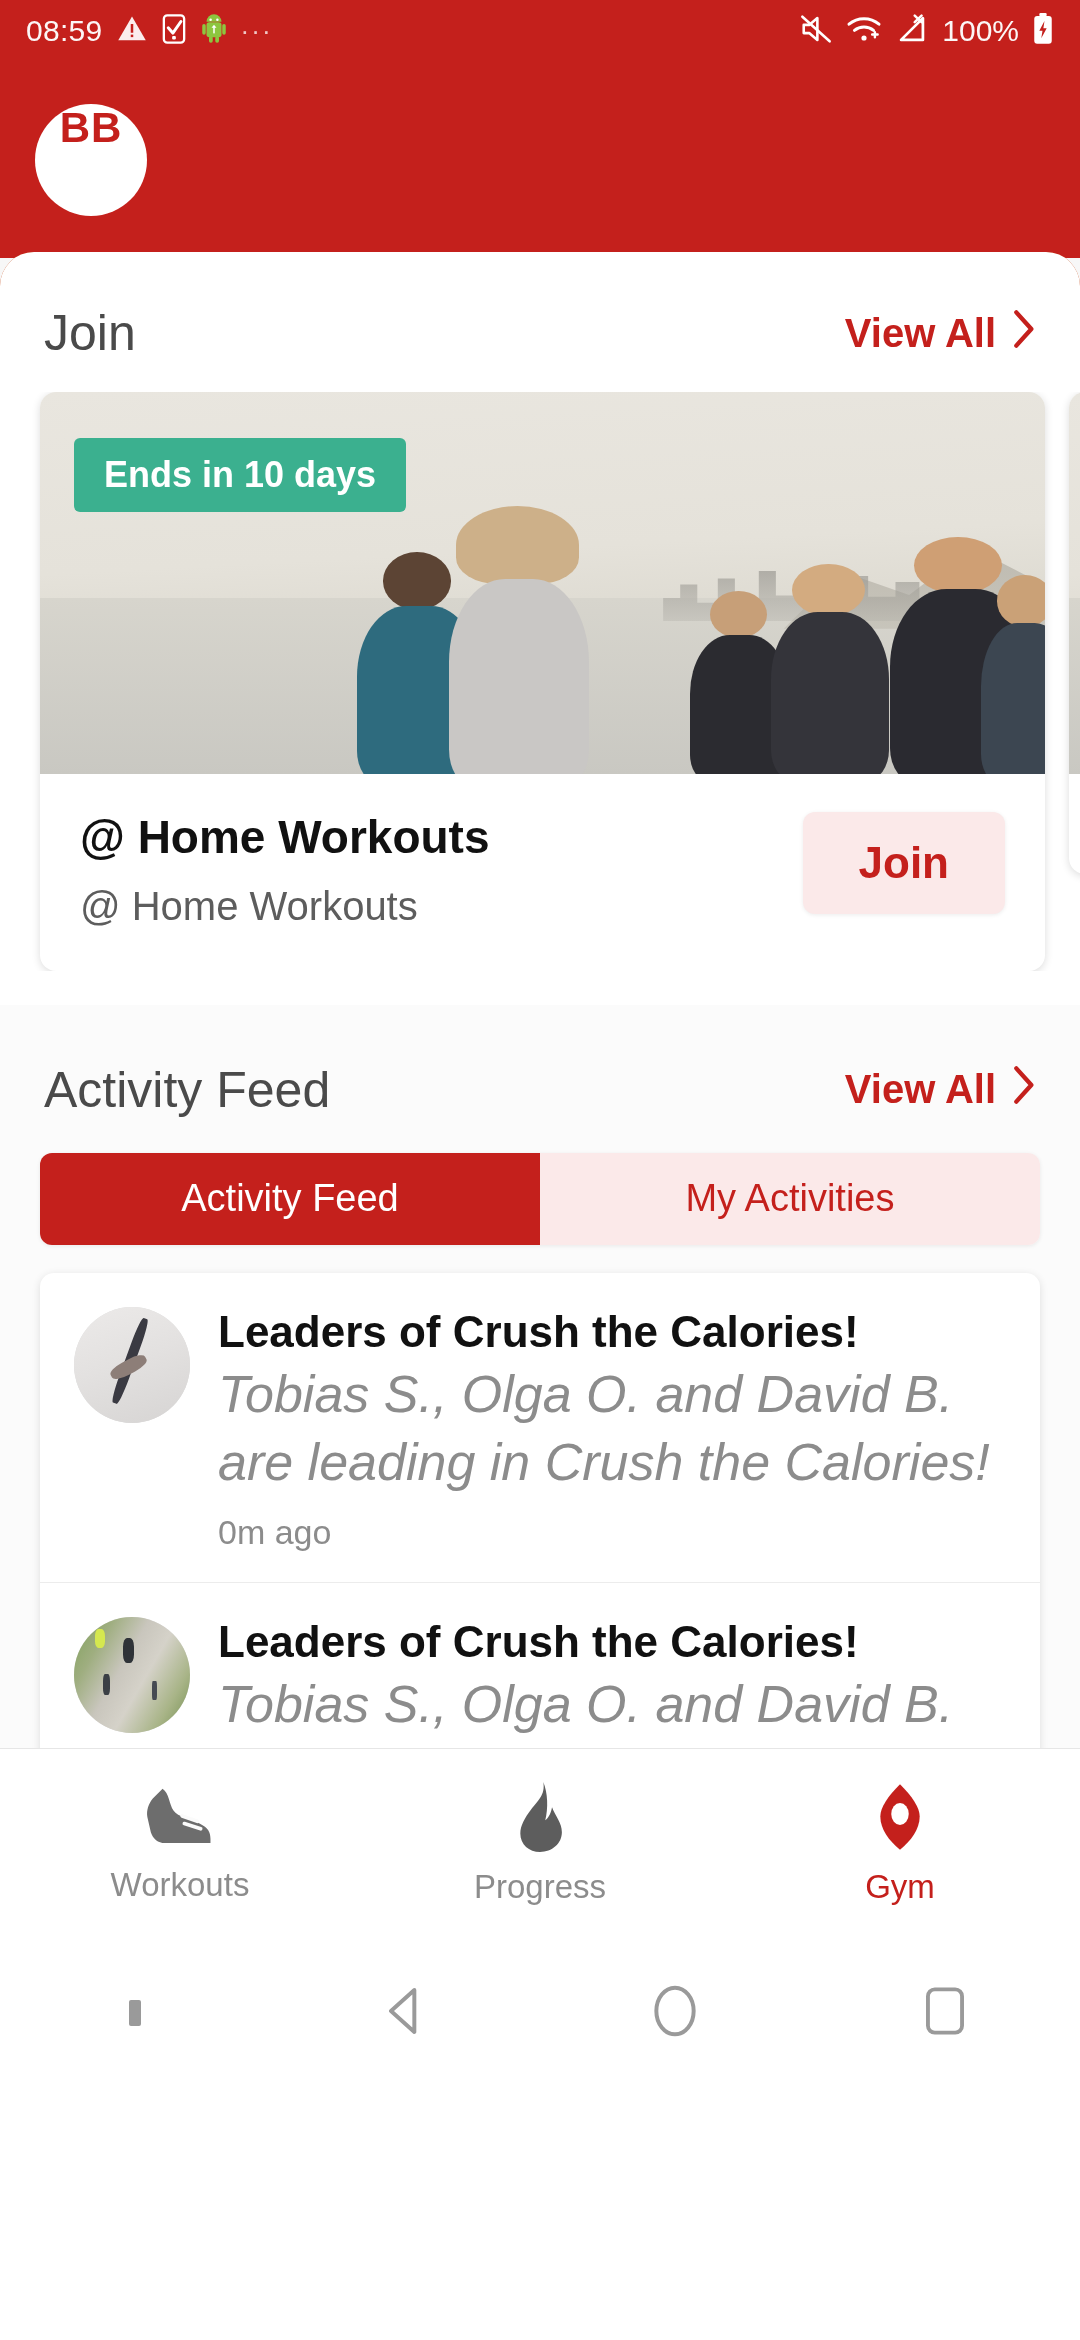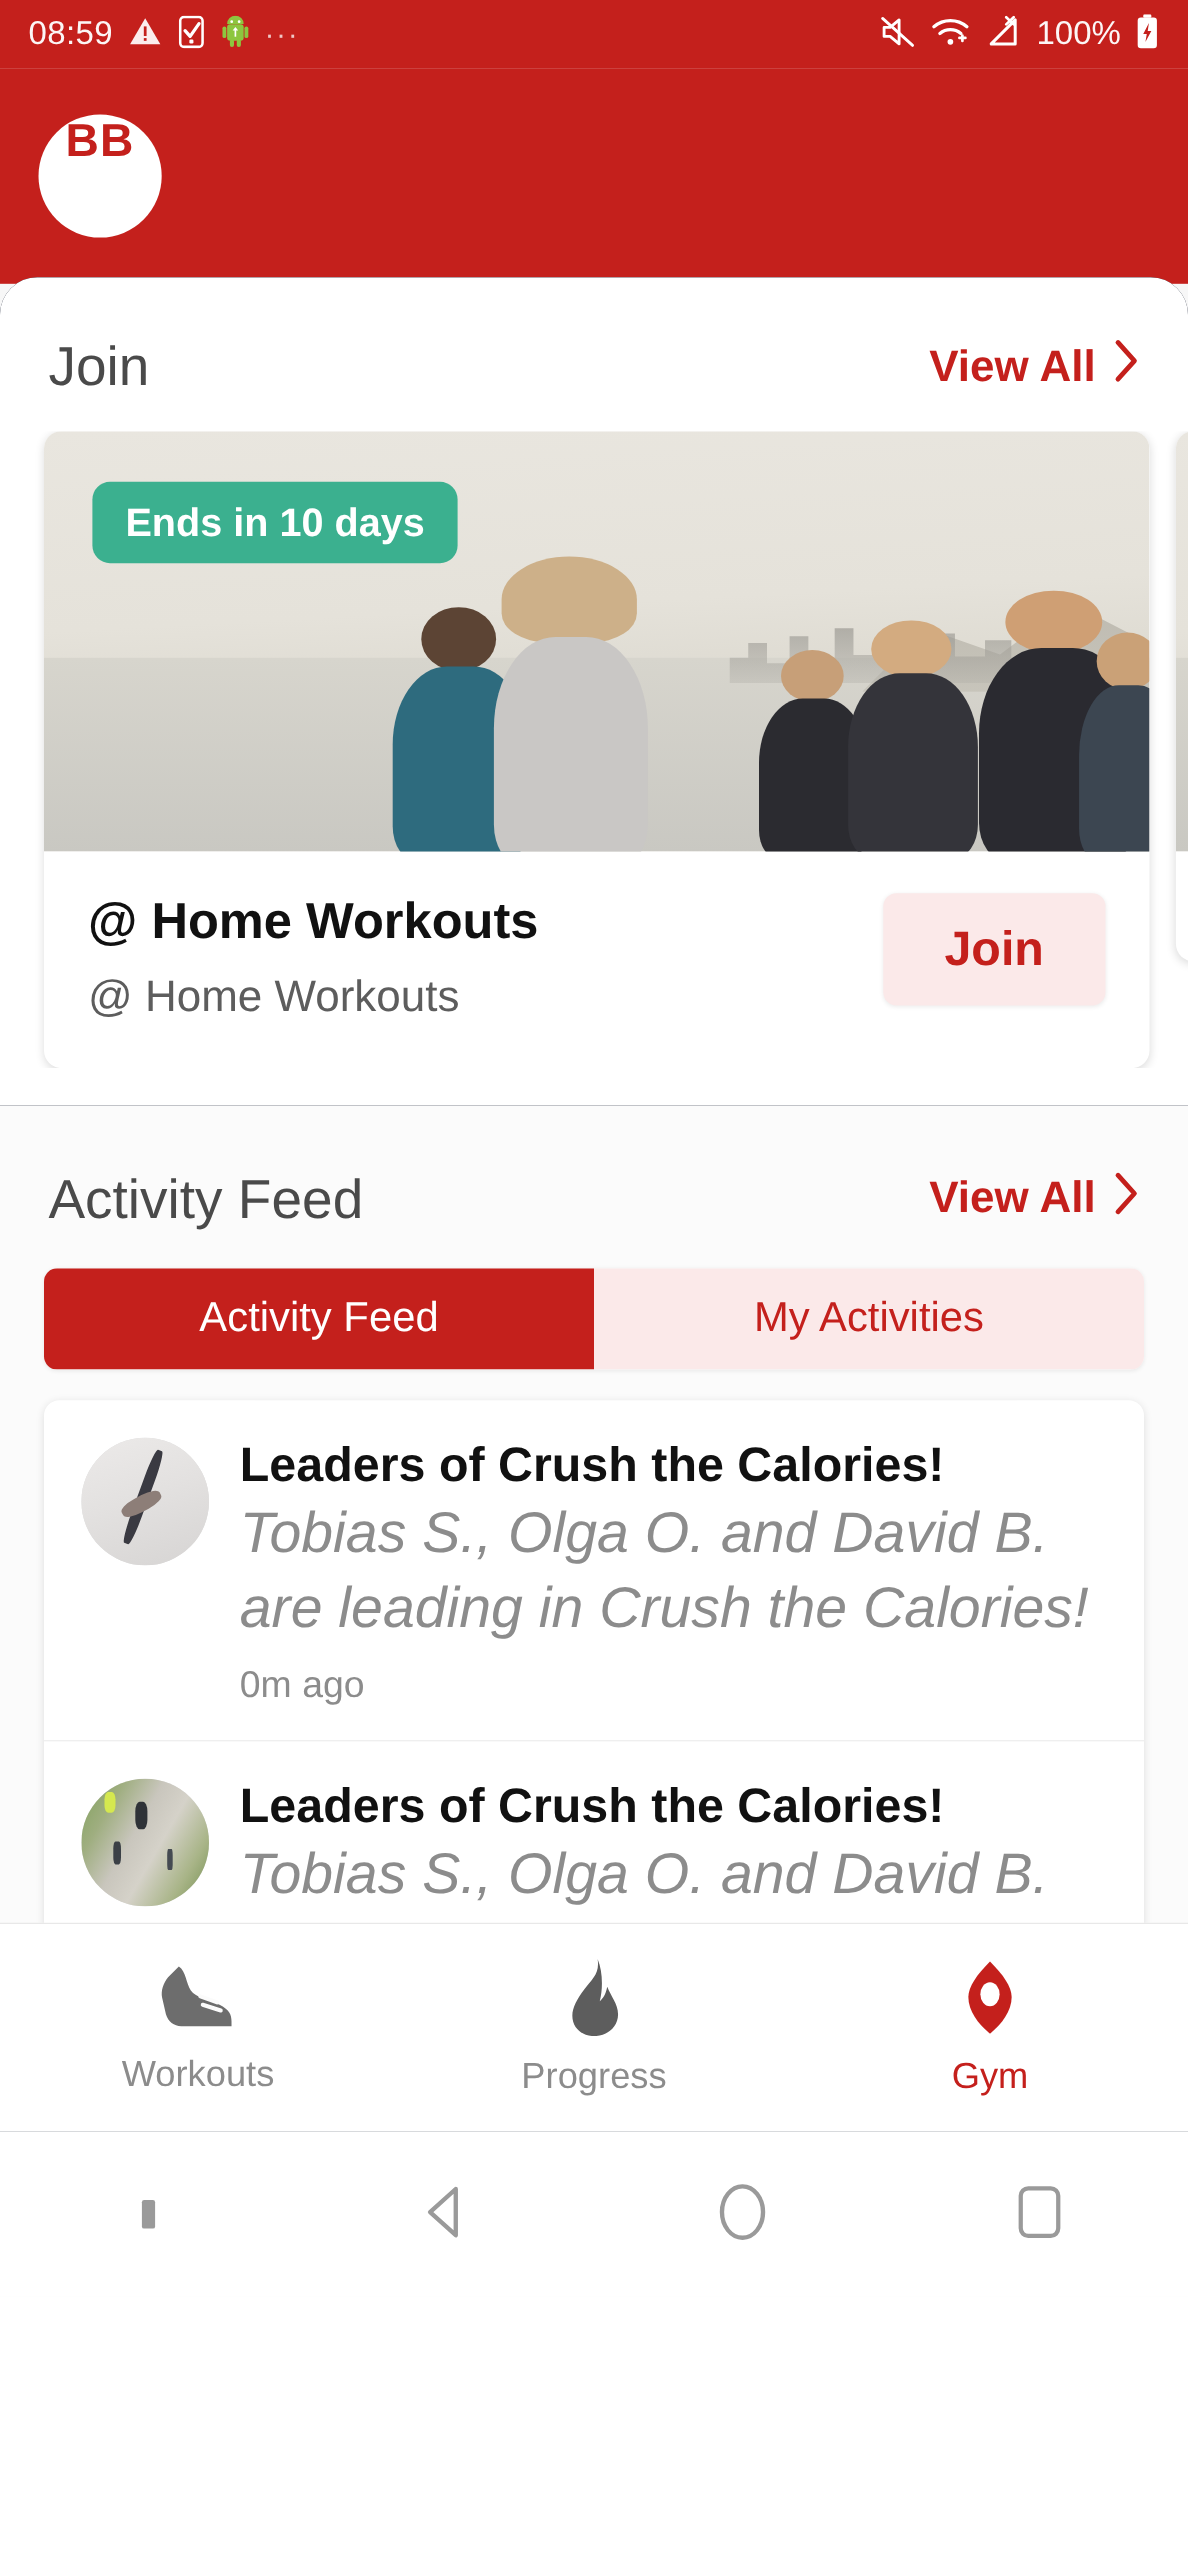--- a/index.html
+++ b/index.html
@@ -33,21 +33,21 @@
     position:absolute; left:35px; top:42px;
     width:112px; height:112px; border-radius:50%;
     background:#fff; color:#C4201C;
     display:flex; align-items:flex-start; justify-content:center;
     font-size:42px; font-weight:bold; letter-spacing:1px;
   }
 
   
   .sheet {
     position:absolute; top:252px; left:0; width:1080px; height:1790px;
-    background:#0f172a;
+    background:#c2410c;
     border-top-left-radius:34px; border-top-right-radius:34px;
     overflow:hidden;
   }
   .section-head {
     display:flex; align-items:center; justify-content:space-between;
     padding:0 44px;
   }
   .section-title { font-size:50px; color:#4a4a4a; font-weight:normal; }
   .viewall {
     display:flex; align-items:center; gap:14px;
@@ -90,24 +90,24 @@
   .hero-hill {
     position:absolute; right:0; top:36%; width:26%; height:26%;
     background:linear-gradient(180deg,#b4b0a6,#c5c2b8);
     clip-path:polygon(0 100%,22% 42%,48% 66%,72% 18%,100% 56%,100% 100%);
     opacity:.85;
   }
   .runner { position:absolute; bottom:0; }
   .rn-head { position:absolute; border-radius:50%; }
   .rn-body { position:absolute; border-radius:40% 40% 18% 18%; }
   .badge {
-    position:absolute; left:44px; top:46px; z-index:6;
+    position:absolute; left:34px; top:46px; z-index:6;
     background:#3BB08F; color:#fff;
     font-size:36px; font-weight:bold;
-    padding:16px 30px; border-radius:16px;
+    padding:16px 30px; border-radius:6px;
     white-space:nowrap;
   }
   .ch-body {
     padding:34px 40px 42px 40px;
     display:flex; align-items:flex-start; justify-content:space-between; gap:24px;
   }
   .ch-texts { padding-top:4px; min-width:0; }
   .ch-title { font-size:46px; font-weight:bold; color:#111; line-height:1.12; }
   .ch-sub { margin-top:20px; font-size:40px; color:#5d5d5d; }
   .join-btn {

